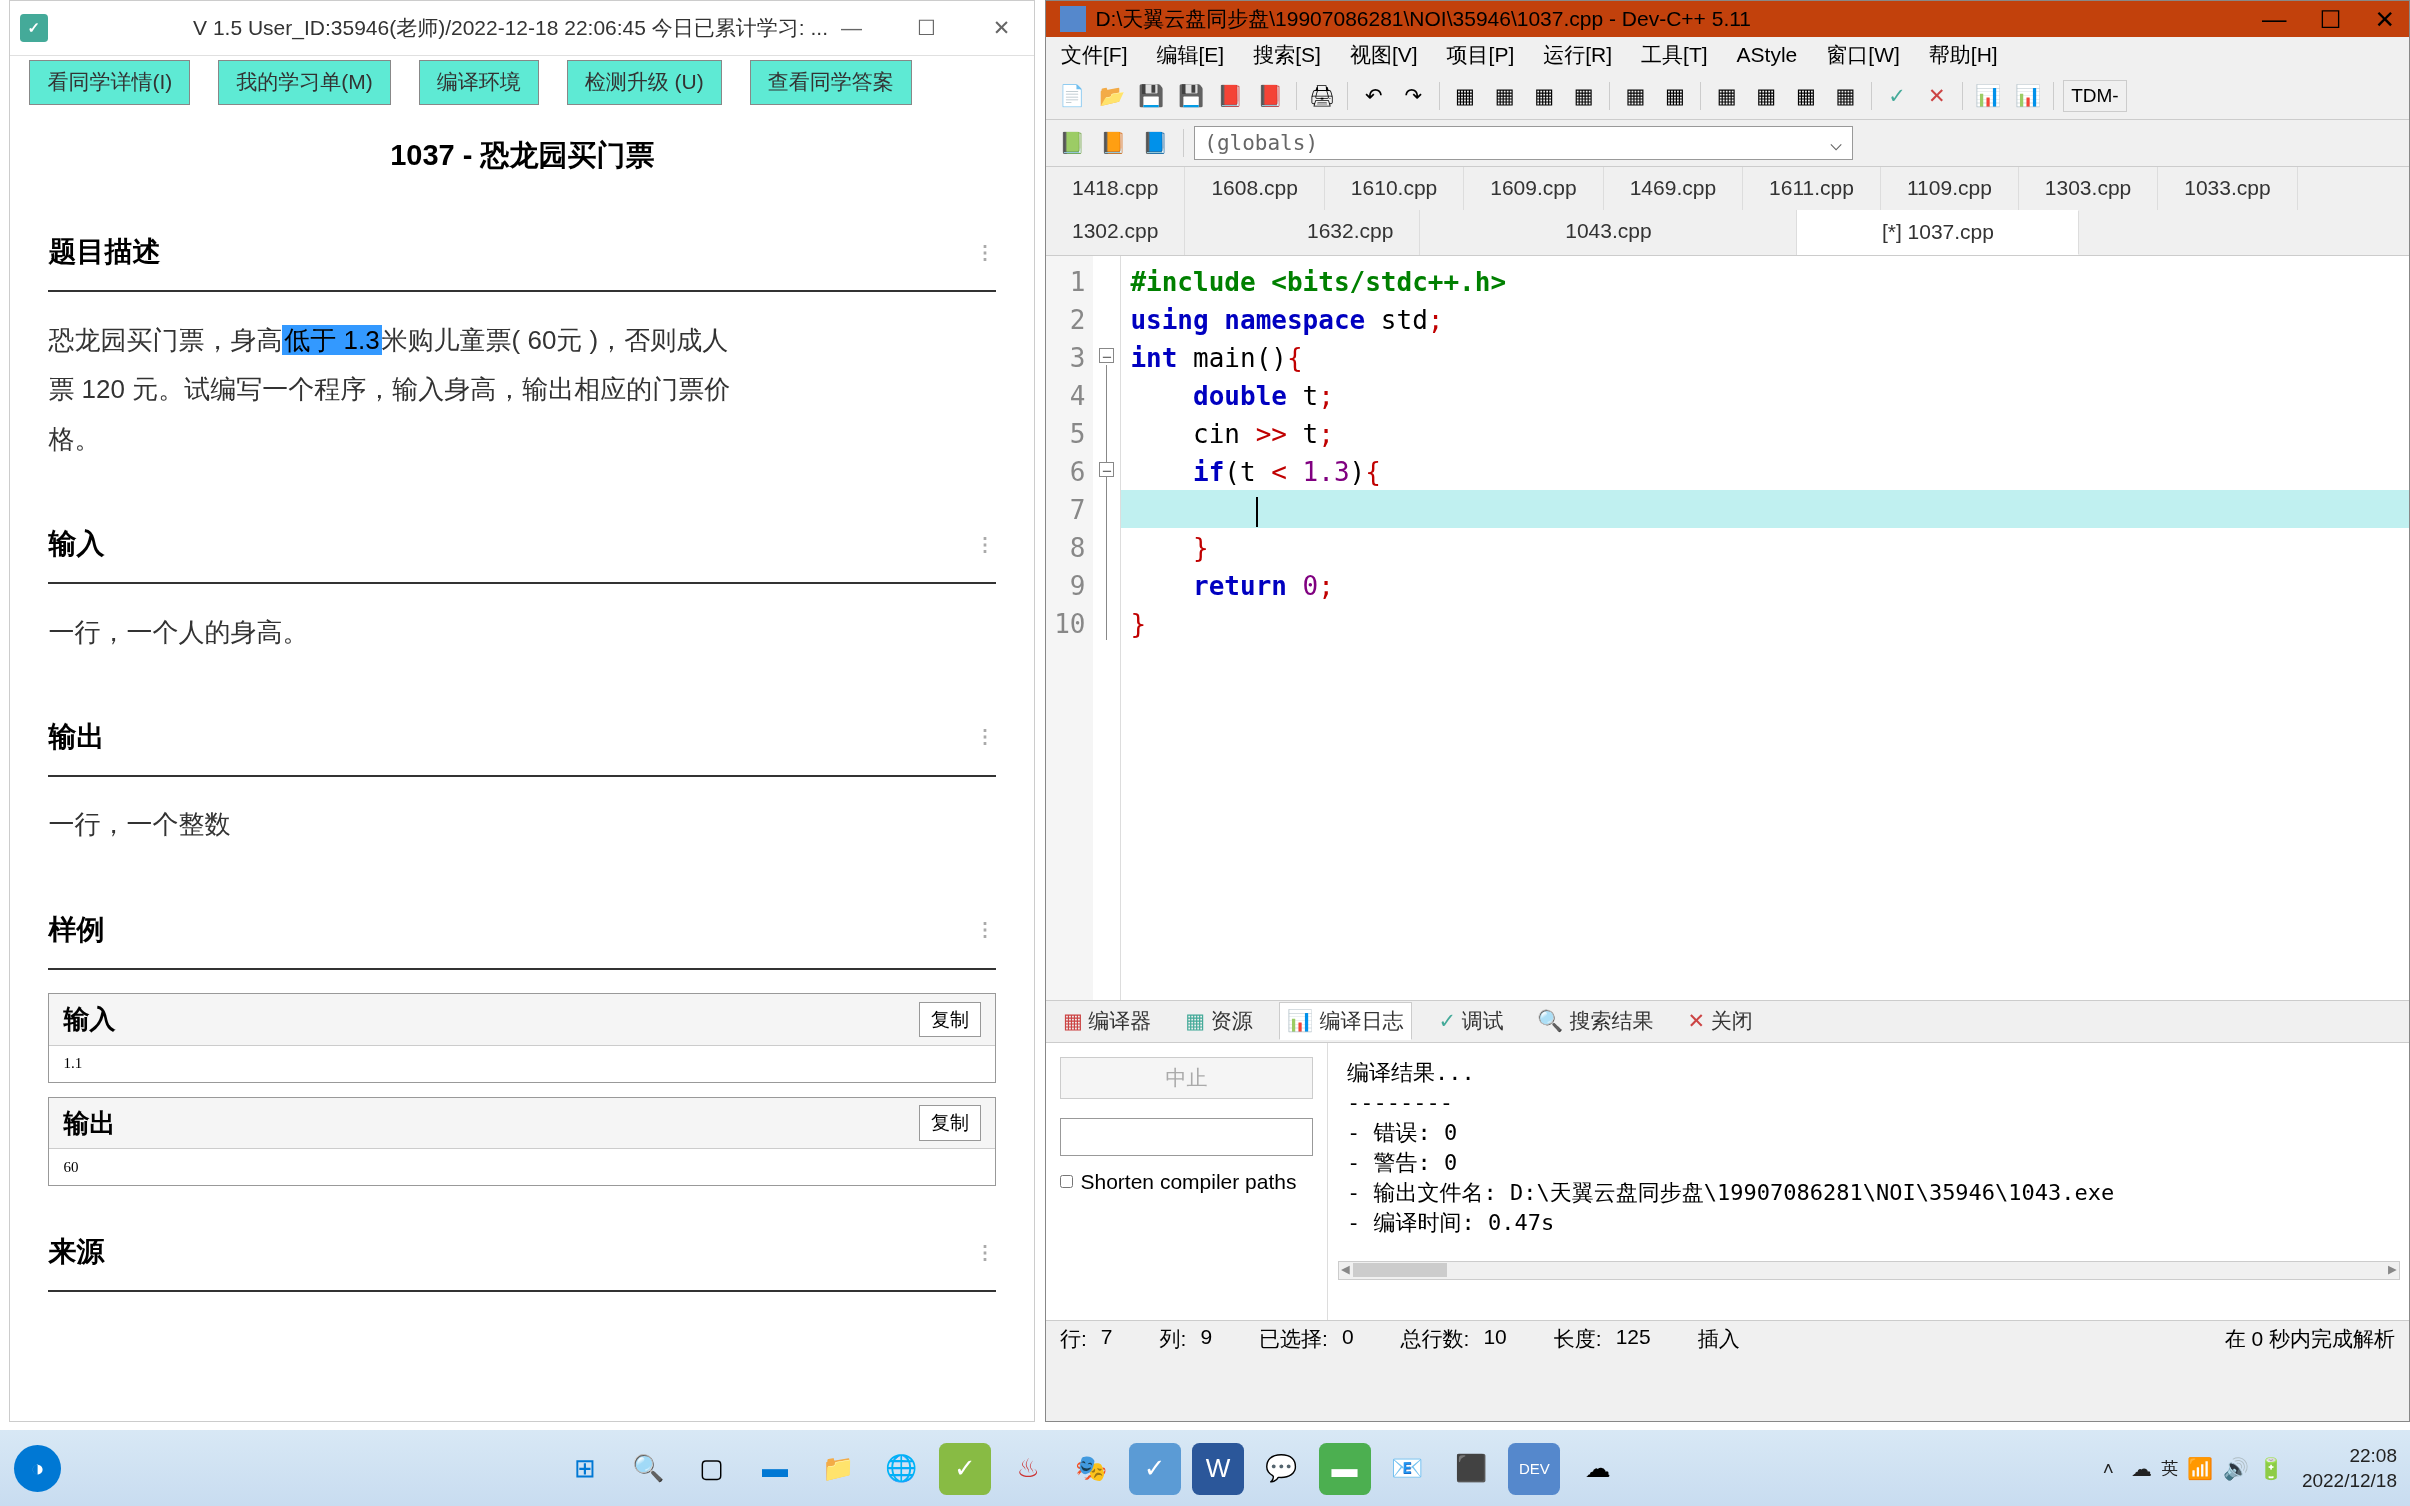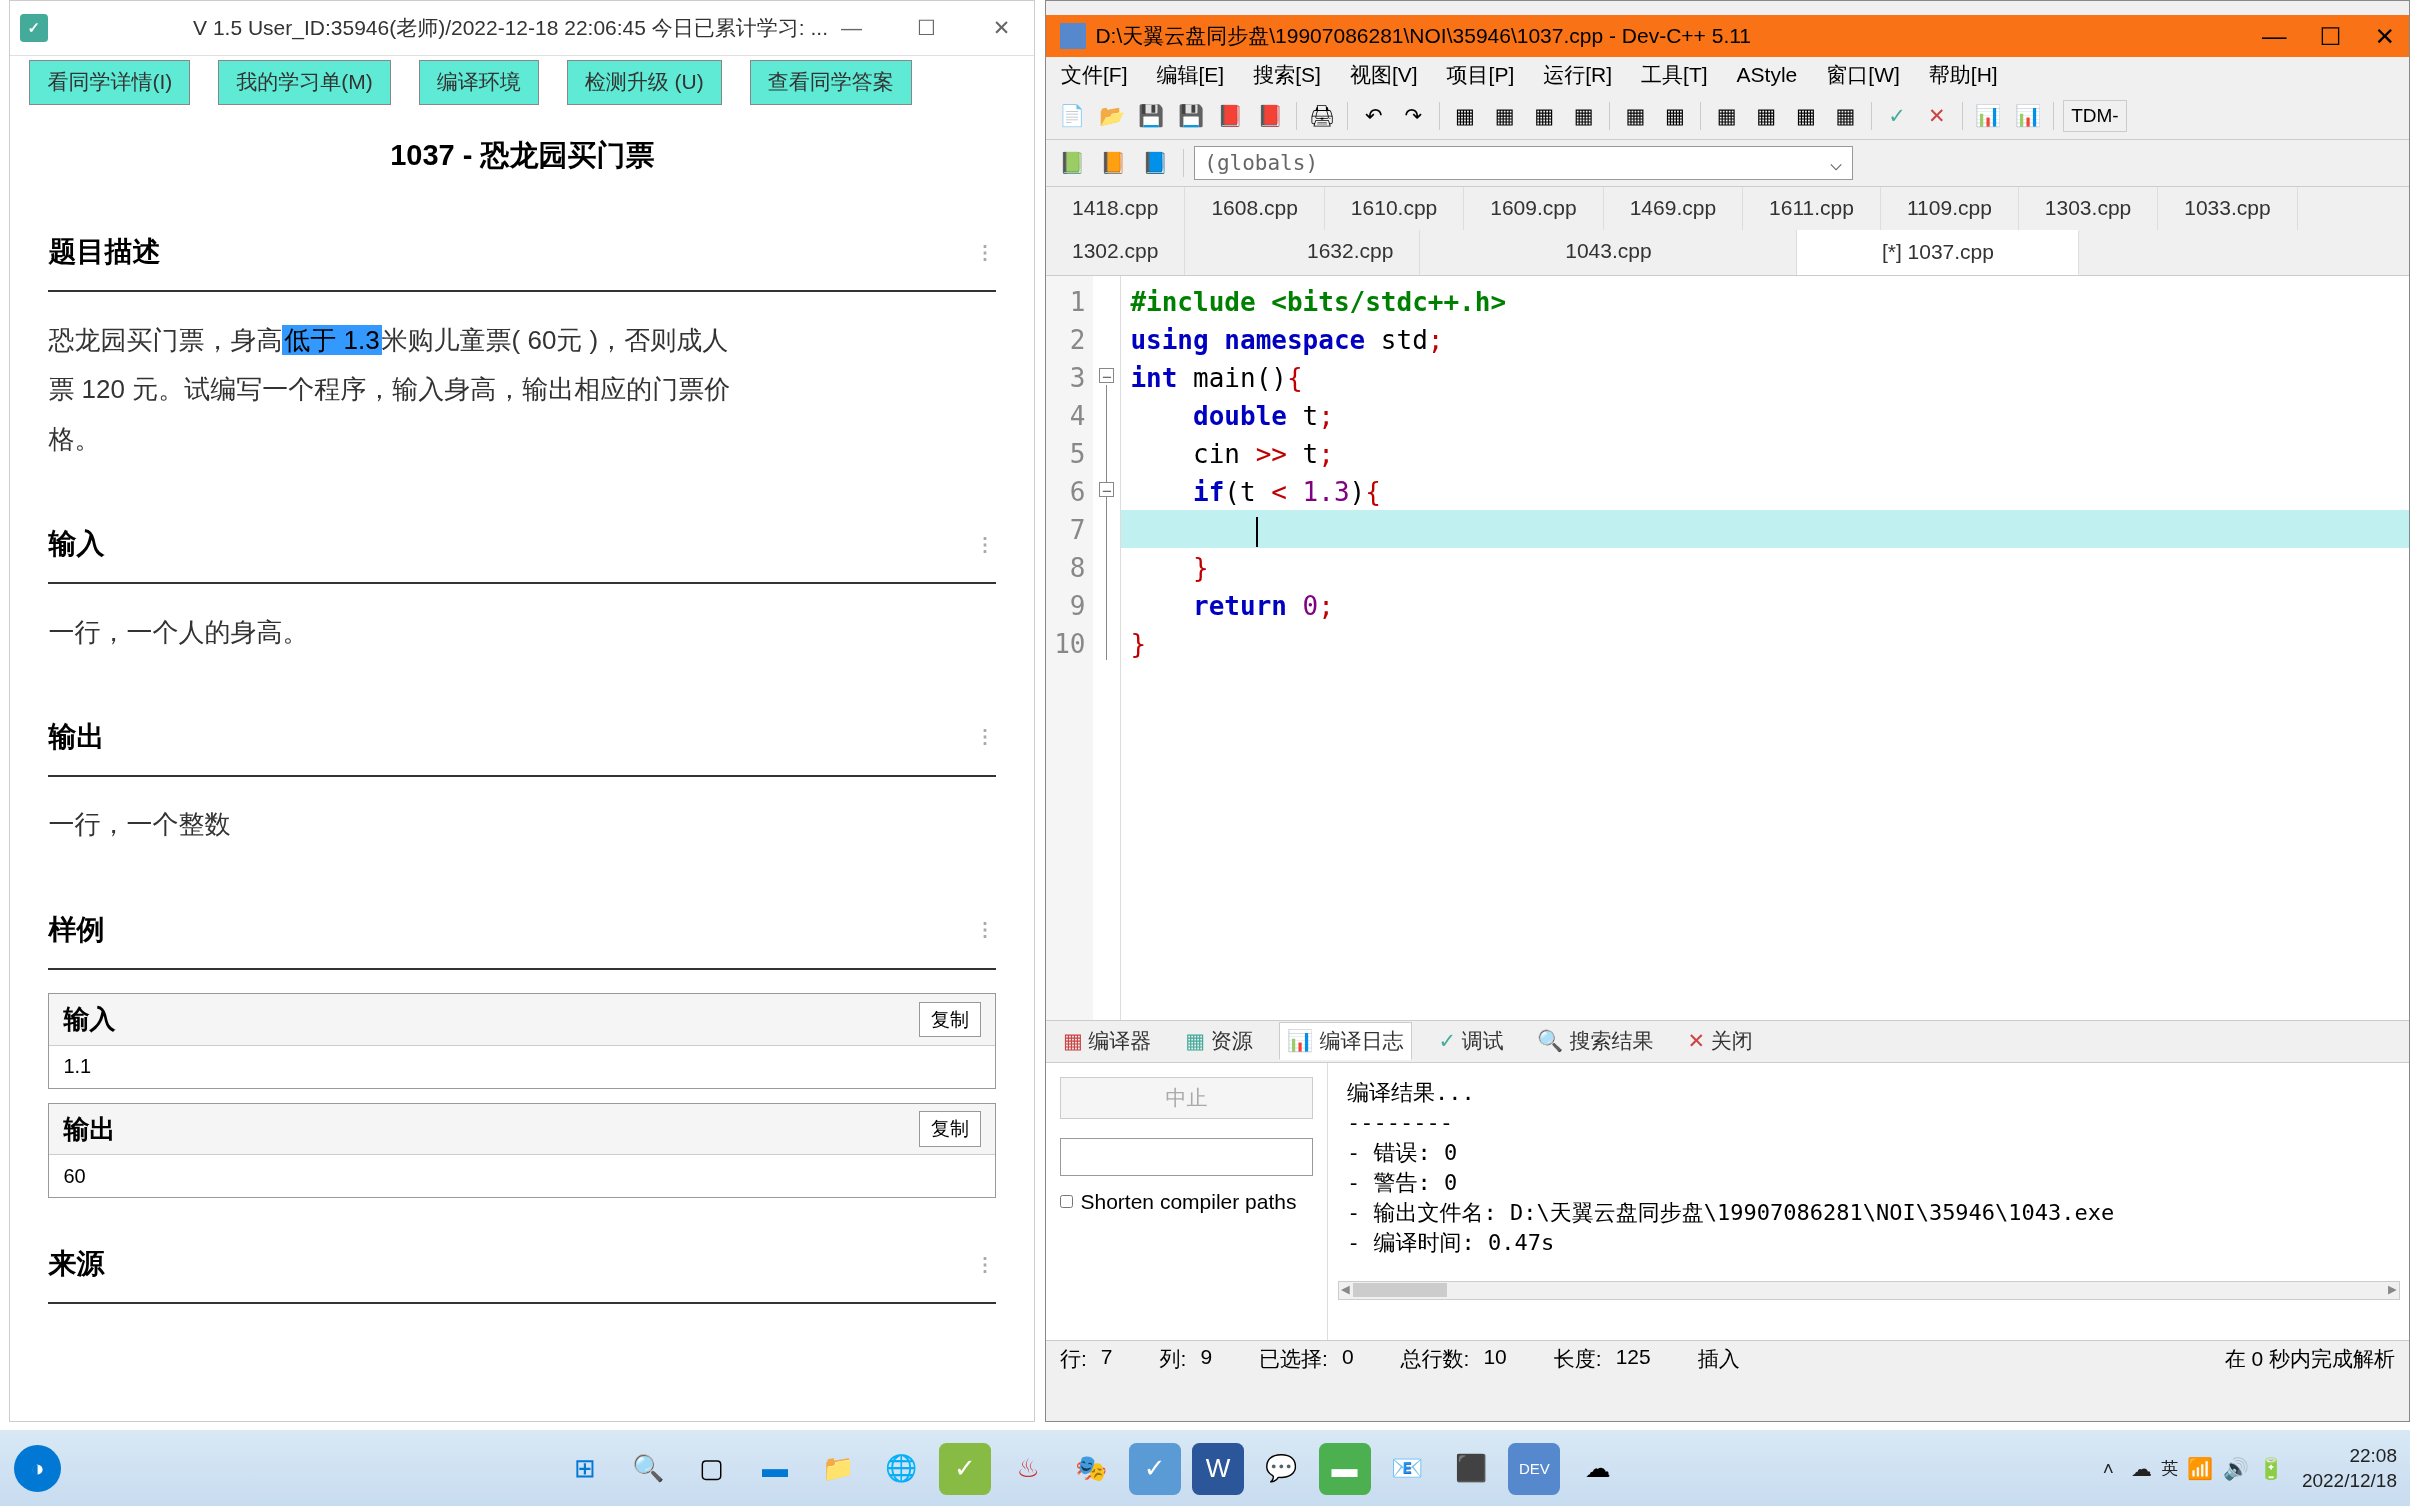--- a/index.html
+++ b/index.html
@@ -19,25 +19,25 @@
 .left-content { padding: 9.4px 38px; overflow-y: auto; height: calc(100% - 108px); }
 .problem-title { font-size: 29px; font-weight: bold; text-align: center; margin: 19px 0 38px; }
 .section-header { font-size: 28px; font-weight: bold; padding: 19px 0; border-bottom: 2.8px solid #333; margin-bottom: 23.5px; display: flex; justify-content: space-between; align-items: center; }
 .section-dots { color: #aaa; font-size: 19px; letter-spacing: 1.9px; }
 .section-body { font-size: 26px; line-height: 1.9; color: #333; margin-bottom: 42px; }
 .highlight { background: #3399ff; color: #000000; padding: 0 1.9px; }
 .sample-box { border: 0.9px solid #999; margin-bottom: 14px; }
 .sample-header { display: flex; justify-content: space-between; align-items: center; padding: 7.5px 14px; background: #f5f5f5; border-bottom: 0.9px solid #ccc; }
 .sample-label { font-size: 26px; font-weight: bold; }
 .copy-btn { padding: 3.8px 11.3px; border: 0.9px solid #999; background: #fff; font-size: 19px; cursor: pointer; }
-.sample-content { padding: 9.4px 14px; font-family: Liberation Sans, sans-serif; font-size: 20px; }
+.sample-content { padding: 9.4px 14px; font-family: Liberation Serif, serif; font-size: 15px; }
 
 
 .right-window { position: absolute; left: 1045px; top: 0; width: 1365px; height: 1422px; background: #f0f0f0; border: 0.9px solid #888; }
-.right-titlebar { height: 42px; display: flex; align-items: center; padding: 0 14px; background: #f97316; margin-top: 14px; }
+.right-titlebar { height: 36px; display: flex; align-items: center; padding: 0 14px; background: #c2410c; }
 .right-titlebar .icon { width: 26px; height: 26px; background: #5588cc; margin-right: 9.4px; }
 .right-titlebar .title { flex: 1; font-size: 21px; color: #000; }
 .right-win-controls { display: flex; gap: 33px; }
 .right-win-btn { font-size: 24.5px; color: #000; cursor: pointer; }
 
 .menubar { height: 36px; display: flex; align-items: center; padding: 0 7.5px; gap: 14px; background: #f0f0f0; }
 .menu-item { font-size: 21px; color: #000; padding: 3.8px 7.5px; cursor: pointer; }
 
 .toolbar { height: 47px; display: flex; align-items: center; padding: 0 9.4px; gap: 5.6px; background: #f0f0f0; border-bottom: 0.9px solid #ccc; }
 .tool-icon { width: 34px; height: 34px; display: flex; align-items: center; justify-content: center; font-size: 21px; cursor: pointer; border: 0.9px solid transparent; }

